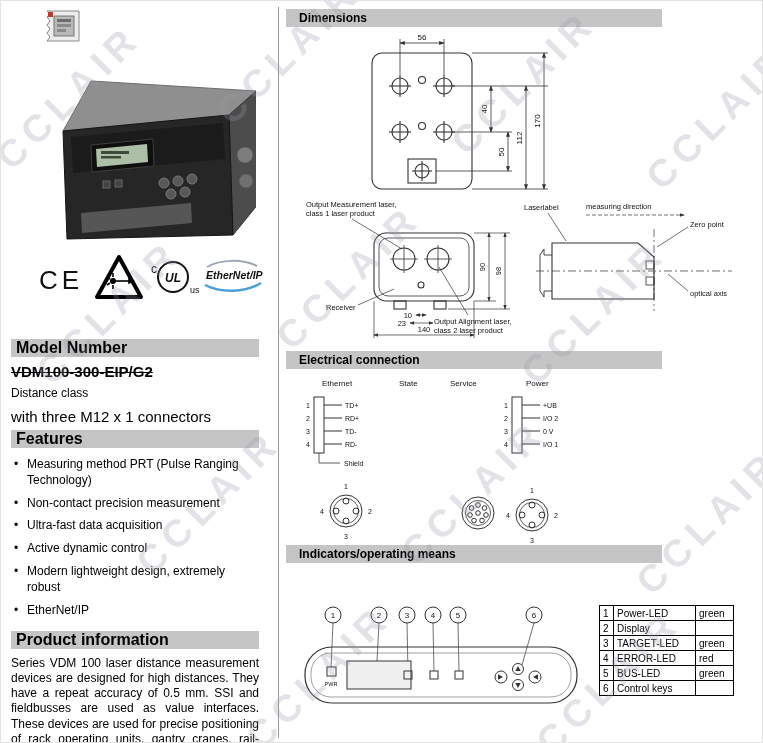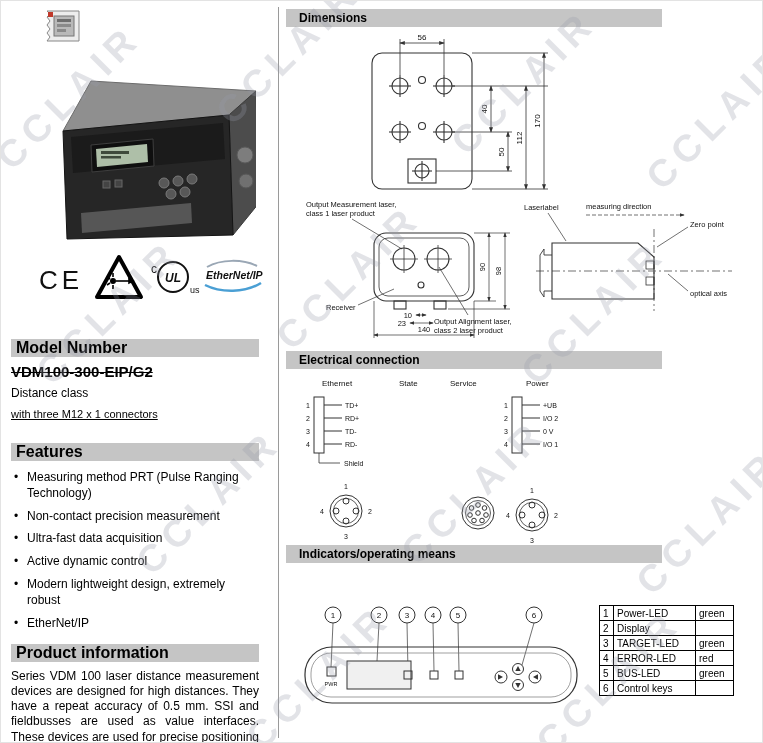--- a/index.html
+++ b/index.html
@@ -7,21 +7,21 @@
   .page { position:relative; width:763px; height:743px; background:#fff; border:1px solid #e3e3e3; overflow:hidden; }
   .wm { position:absolute; transform:rotate(-45deg); font-size:38px; font-weight:bold;
         letter-spacing:7px; color:rgba(150,156,168,0.28); pointer-events:none; z-index:9; white-space:nowrap; }
   .vdivider { position:absolute; left:277px; top:6px; width:1px; height:731px; background:#9a9a9a; }
   .bar { position:absolute; left:285px; width:376px; background:#c5c5c5; font-weight:bold;
          font-size:12px; color:#000; padding:2px 13px; height:18px; line-height:14px; }
   .leftcol { position:absolute; left:10px; top:338px; width:248px; }
   .barflow { background:#c5c5c5; font-weight:bold; font-size:16px; padding:2px 5px; height:18px; line-height:14px; }
   .model-number { margin-top:6px; font-size:15px; font-weight:bold; text-decoration:line-through; }
   .model-desc  { margin-top:6px; font-size:12px; }
-  .model-desc2 { margin-top:8px; font-size:11px; margin-bottom:23px;text-decoration:underline; }
+  .model-desc2 { margin-top:8px; font-size:15px; margin-bottom:5px; }
   .features-list { list-style:none; margin:9px 0 12px 0; }
   .features-list li { position:relative; padding-left:16px; font-size:12px; line-height:1.32; margin-bottom:7px; }
   .features-list li::before { content:"\2022"; position:absolute; left:3px; top:0; }
   .prod-info { margin-top:7px; font-size:12px; line-height:1.27; text-align:justify; }
   svg text { font-family:"Liberation Sans", sans-serif; fill:#111; stroke:none; }
   .ind-table { position:absolute; left:598px; top:604px; border-collapse:collapse; background:#fff; z-index:3; }
   .ind-table td { border:1px solid #000; font-size:10px; padding:0 3px; height:15px; vertical-align:middle; }
   .ind-table td.c1 { width:14px; text-align:left; }
   .ind-table td.c2 { width:82px; }
   .ind-table td.c3 { width:38px; }

